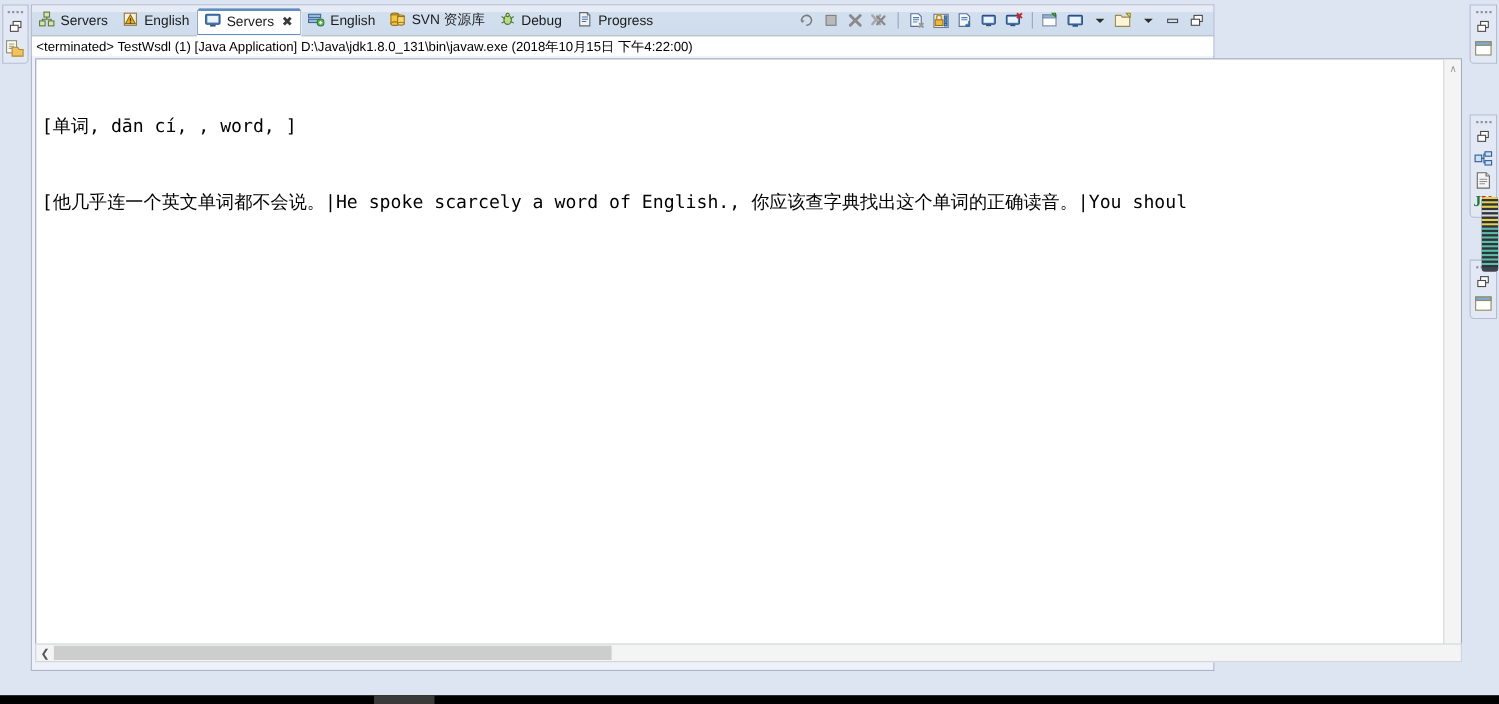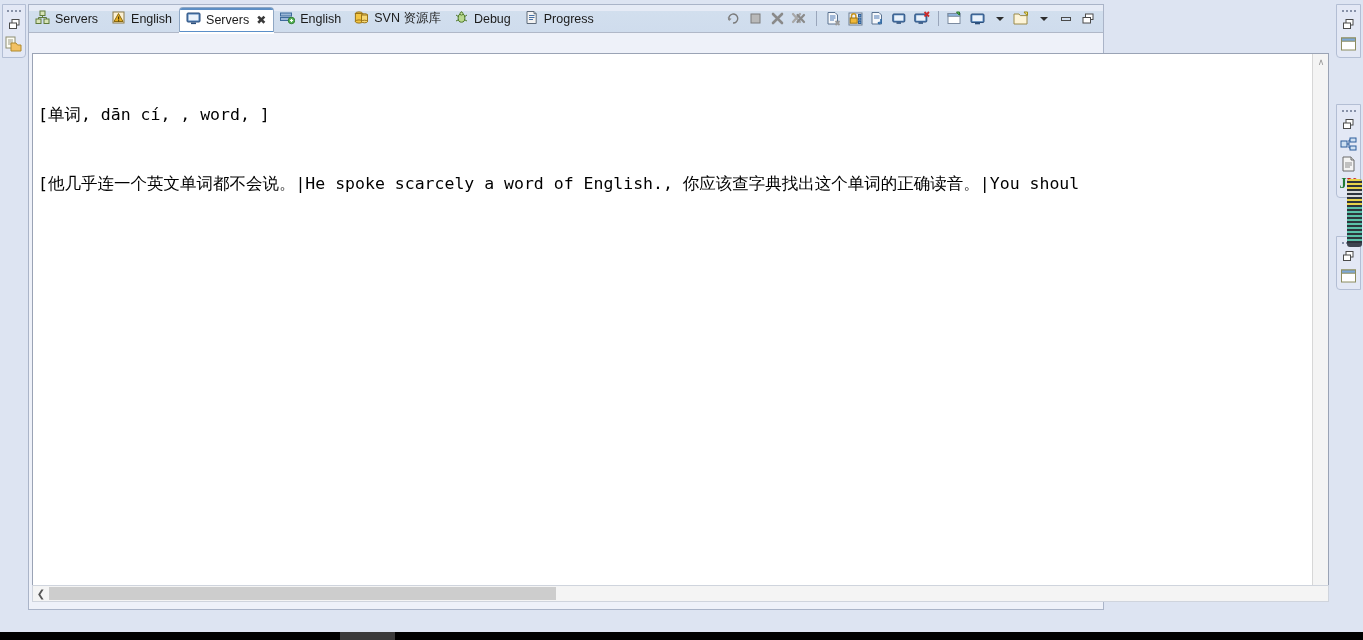--- a/index.html
+++ b/index.html
@@ -652,20 +652,21 @@
         <div class="tool-btn">
           <svg width="14" height="14" viewBox="0 0 14 14">
             <rect x="4.5" y="2" width="7.5" height="5.5" fill="#fff" stroke="#4a4a4a"></rect>
             <rect x="2" y="5.5" width="7.5" height="5.5" fill="#fff" stroke="#4a4a4a"></rect>
           </svg>
         </div>
 
       </div>
     </div>
 
+    <div id="term-line">&lt;terminated&gt; TestWsdl (1) [Java Application] D:\Java\jdk1.8.0_131\bin\javaw.exe (2018年10月15日 下午4:22:00)</div>
 
     <div id="console-body">
       <div id="console-text">
         <div>[单词, dān cí, , word, ]</div>
         <div>[他几乎连一个英文单词都不会说。|He spoke scarcely a word of English., 你应该查字典找出这个单词的正确读音。|You shoul</div>
       </div>
 
       <div id="vscroll">
         <div class="v-arrow">∧</div>
         <div class="v-arrow bottom">∨</div>

